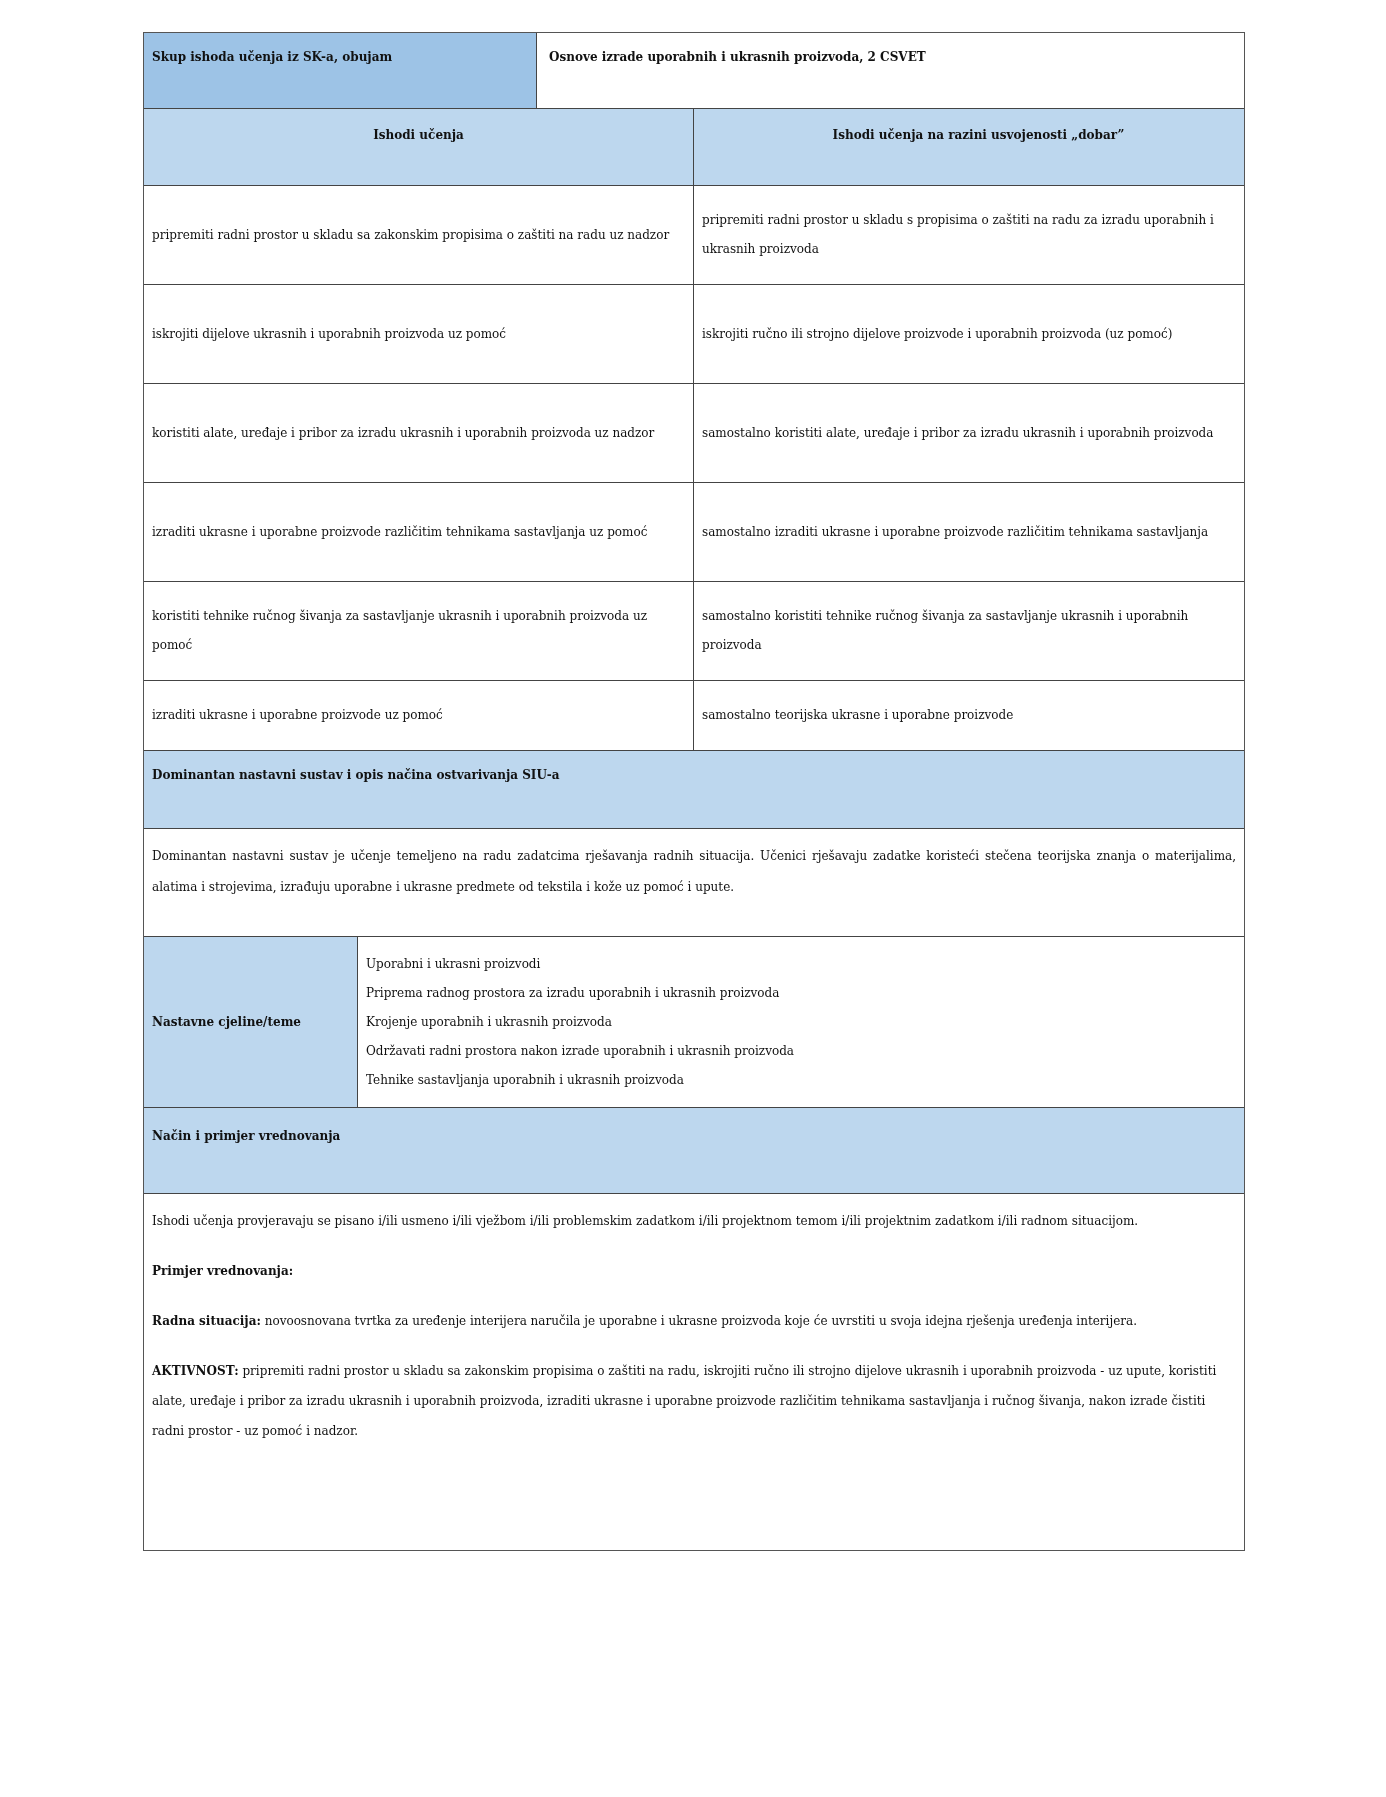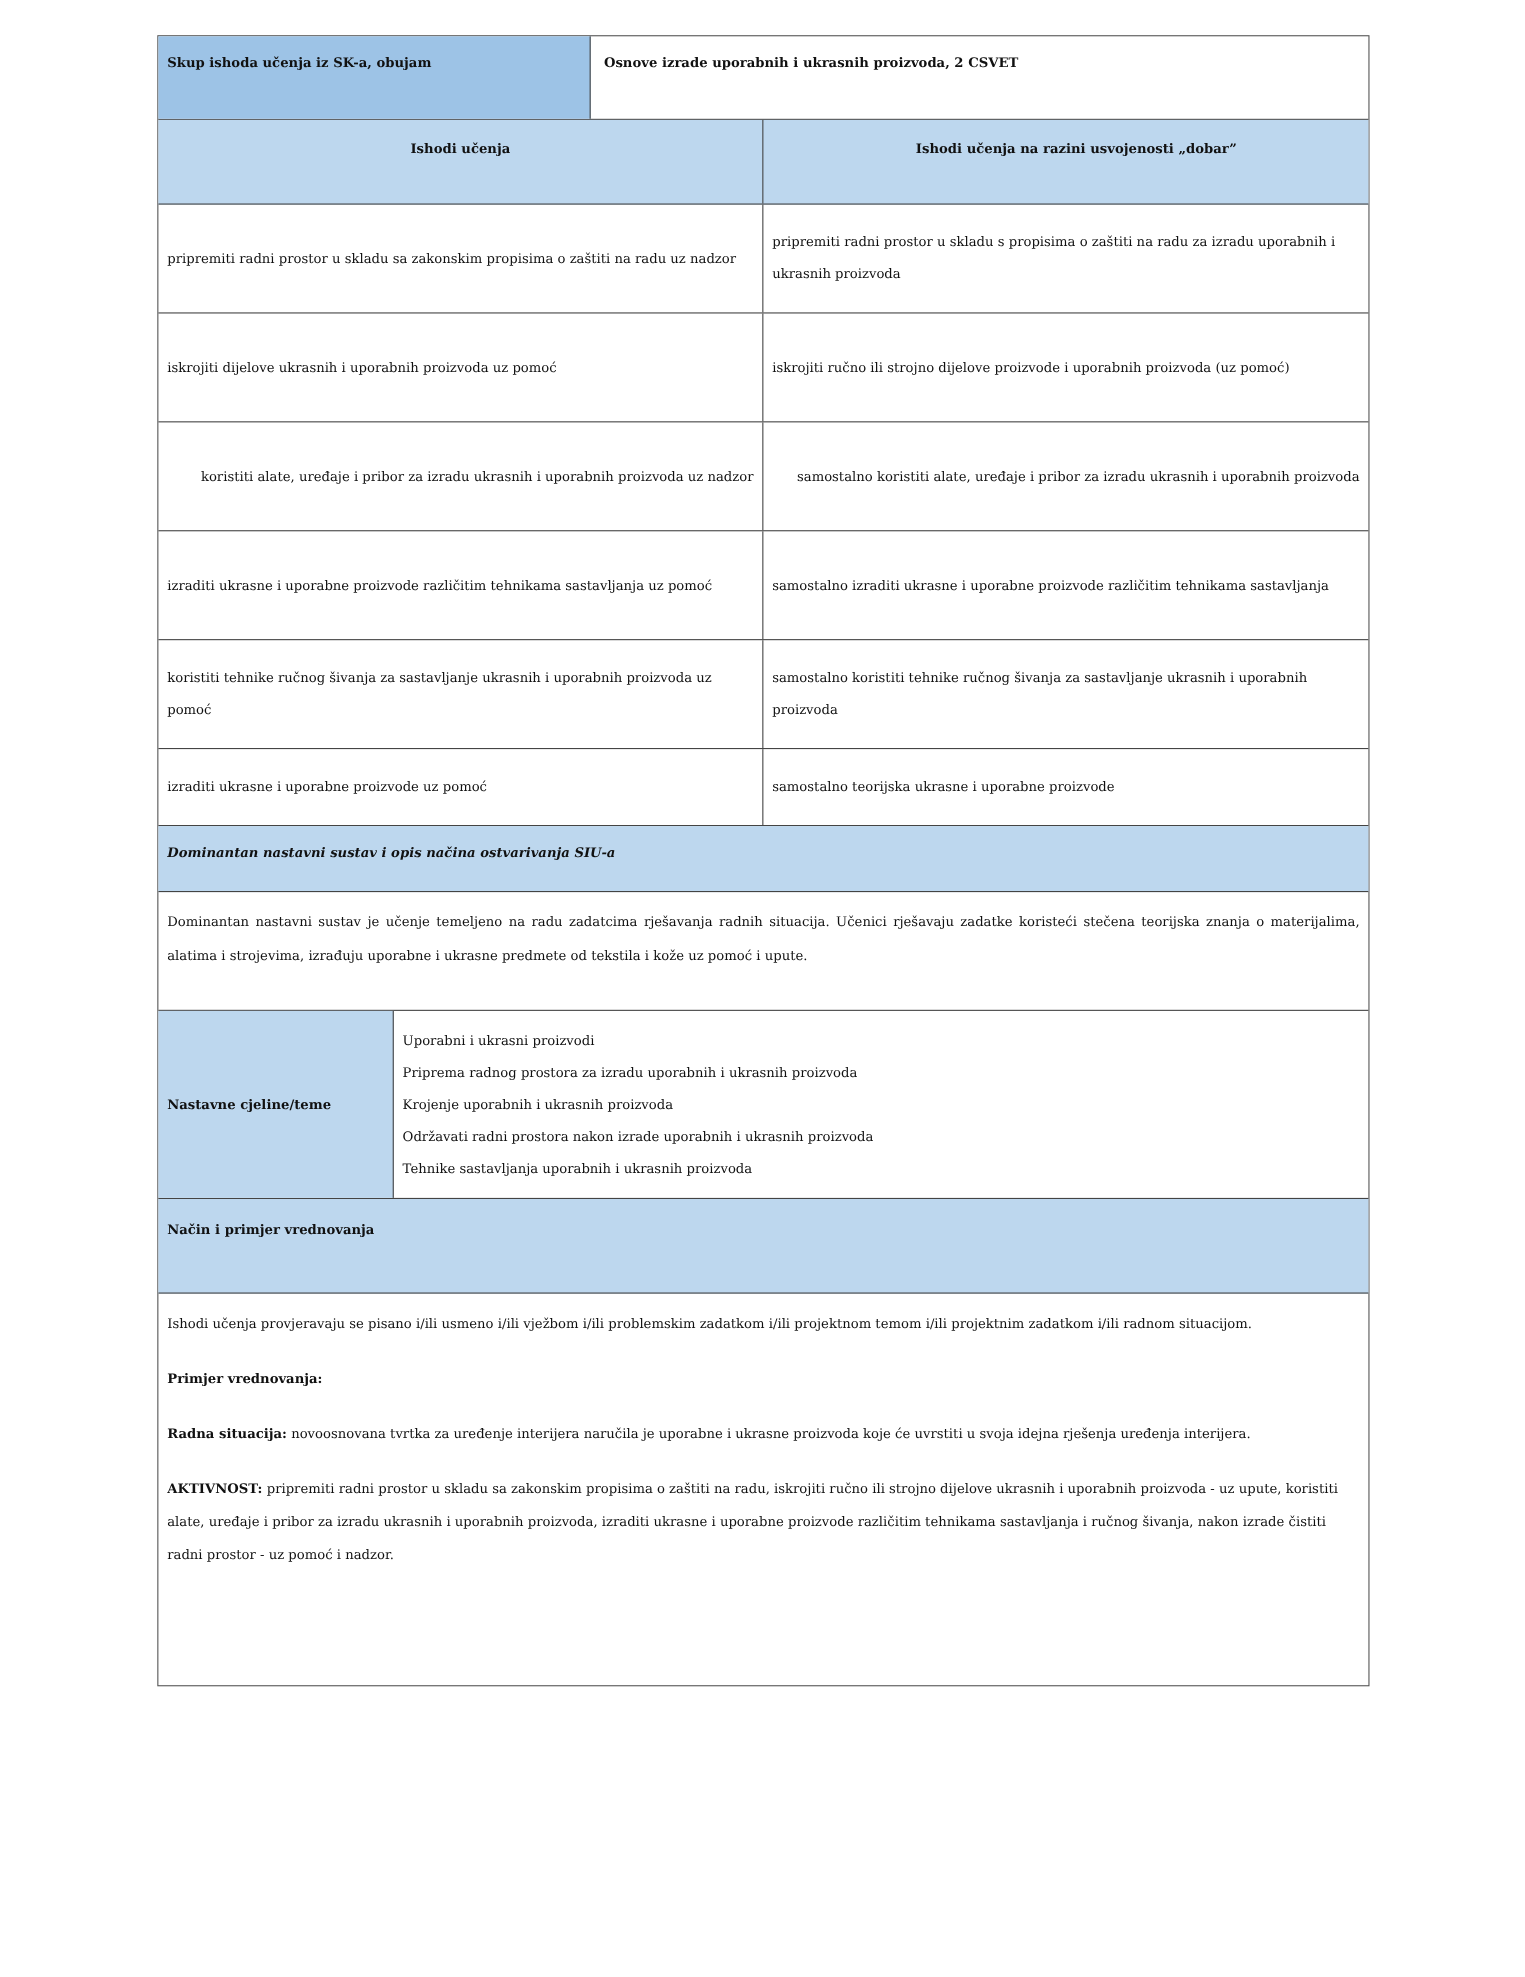--- a/index.html
+++ b/index.html
@@ -33,38 +33,38 @@
   </div>
 
   <div class="row" style="height:99px;">
     <div class="cell vdiv vcenter" style="width:550px;">pripremiti radni prostor u skladu sa zakonskim propisima o zaštiti na radu uz nadzor</div>
     <div class="cell vcenter" style="flex:1;">pripremiti radni prostor u skladu s propisima o zaštiti na radu za izradu uporabnih i ukrasnih proizvoda</div>
   </div>
   <div class="row" style="height:99px;">
     <div class="cell vdiv vcenter" style="width:550px;">iskrojiti dijelove ukrasnih i uporabnih  proizvoda uz pomoć</div>
     <div class="cell vcenter" style="flex:1;">iskrojiti ručno ili strojno dijelove proizvode i uporabnih  proizvoda (uz pomoć)</div>
   </div>
-  <div class="row" style="height:99px;text-align:right;">
+  <div class="row" style="height:99px;">
     <div class="cell vdiv vcenter" style="width:550px;">koristiti alate, uređaje i pribor za izradu ukrasnih i uporabnih  proizvoda uz nadzor</div>
     <div class="cell vcenter" style="flex:1;">samostalno koristiti alate, uređaje i pribor za izradu ukrasnih i uporabnih  proizvoda</div>
   </div>
   <div class="row" style="height:99px;">
     <div class="cell vdiv vcenter" style="width:550px;">izraditi  ukrasne i uporabne proizvode različitim tehnikama sastavljanja uz pomoć</div>
     <div class="cell vcenter" style="flex:1;">samostalno izraditi  ukrasne i uporabne proizvode različitim tehnikama sastavljanja</div>
   </div>
   <div class="row" style="height:99px;">
     <div class="cell vdiv vcenter" style="width:550px;">koristiti tehnike ručnog šivanja za sastavljanje ukrasnih i uporabnih proizvoda uz pomoć</div>
     <div class="cell vcenter" style="flex:1;">samostalno koristiti tehnike ručnog šivanja za sastavljanje ukrasnih i uporabnih proizvoda</div>
   </div>
   <div class="row" style="height:70px;">
     <div class="cell vdiv vcenter" style="width:550px;">izraditi ukrasne i uporabne proizvode uz pomoć</div>
     <div class="cell vcenter" style="flex:1;">samostalno teorijska ukrasne i uporabne proizvode</div>
   </div>
 
-  <div class="row hdr" style="height:60px;font-style:italic;">
+  <div class="row hdr" style="height:78px;">
     <div class="cell bold" style="flex:1; padding-top:10px;">Dominantan nastavni sustav i opis načina ostvarivanja SIU-a</div>
   </div>
   <div class="row" style="height:108px;">
     <div class="cell just" style="flex:1; padding-top:12px; line-height:31px;">Dominantan  nastavni sustav je učenje temeljeno na radu zadatcima rješavanja radnih situacija. Učenici rješavaju zadatke koristeći stečena teorijska znanja o materijalima, alatima i strojevima, izrađuju uporabne i ukrasne predmete od tekstila i kože uz pomoć i upute.</div>
   </div>
 
   <div class="row" style="height:171px;">
     <div class="cell hdr bold vdiv vcenter" style="width:214px;">Nastavne cjeline/teme</div>
     <div class="cell vcenter" style="flex:1; line-height:29px;">
       <p>Uporabni i ukrasni proizvodi</p>

